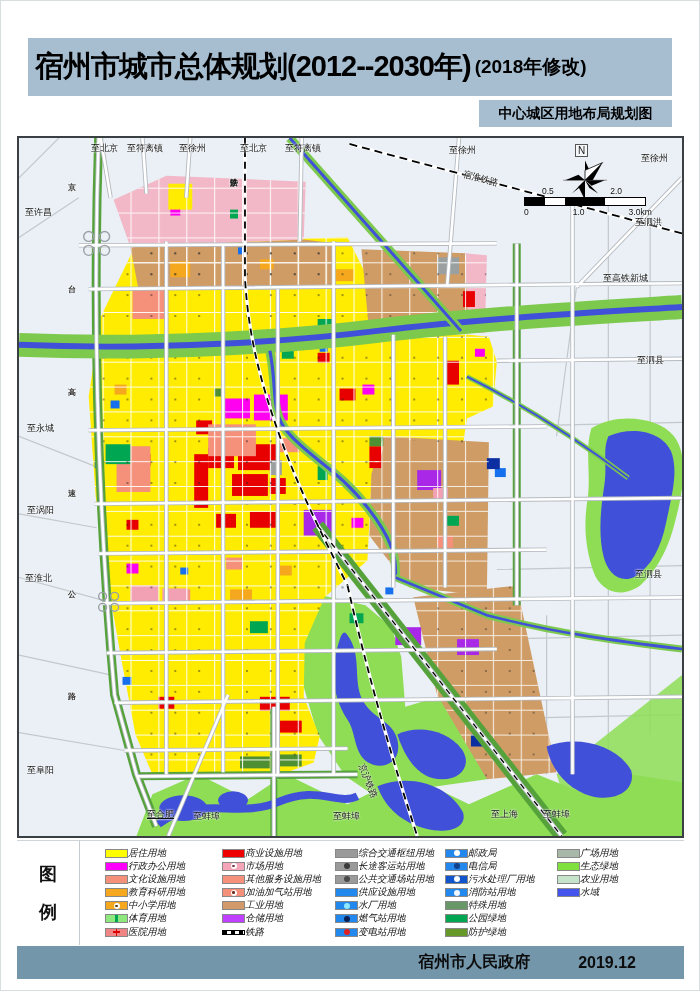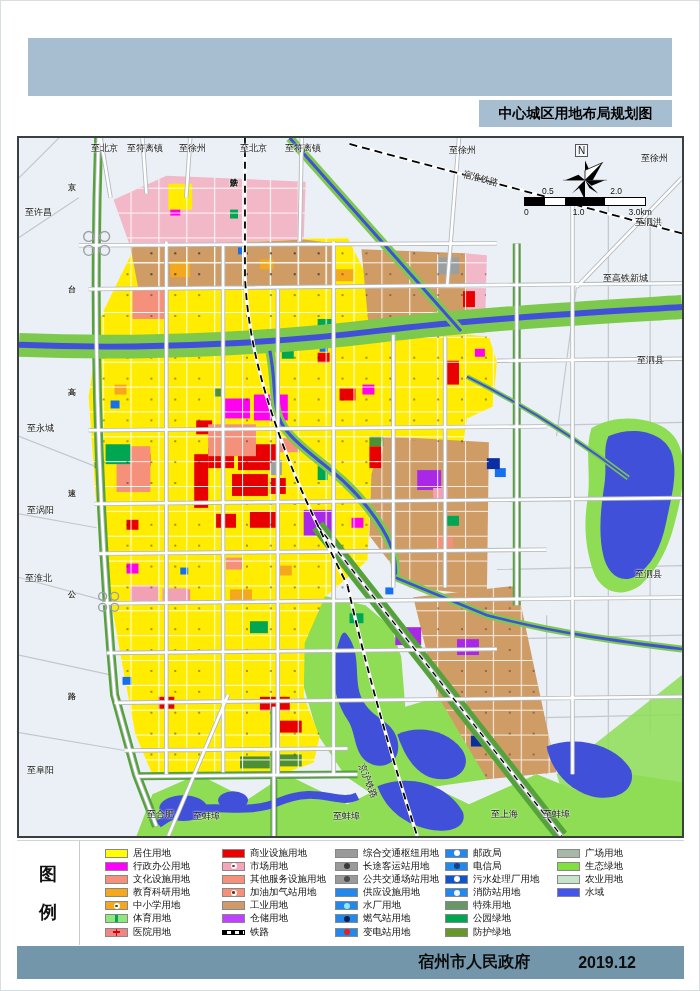--- a/index.html
+++ b/index.html
@@ -28,21 +28,21 @@
   .scalebar{position:absolute;left:505px;top:48px;width:122px;font-size:8.5px;color:#111;text-shadow:0 0 2px #fff;}
   .scalebar .row{display:flex;justify-content:space-between;gap:44px;}
   .scalebar .bar{display:flex;height:7px;border:1px solid #000;margin:1px 0;}
   .scalebar .seg{height:100%;}
   
   .legend{position:absolute;left:17px;top:840px;width:667px;height:104px;background:#fff;border-top:1px solid #cfd4d8;}
   .legend-box{position:absolute;left:0;top:0;width:62px;height:104px;border-right:1px solid #c6cbd0;
               display:flex;flex-direction:column;align-items:center;justify-content:center;gap:14px;}
   .legend-box span{font-size:18px;font-weight:bold;color:#111;}
   .legend-col{position:absolute;top:7px;display:flex;flex-direction:column;gap:3.2px;}
-  .legend-item{display:flex;align-items:center;gap:5px;height:10px;}
+  .legend-item{display:flex;align-items:center;height:10px;font-style:italic;}
   .sw{width:23px;height:9px;border:1px solid #888;box-sizing:border-box;position:relative;flex:none;
       display:flex;align-items:center;justify-content:center;}
   .sym{width:6px;height:6px;border-radius:50%;display:block;}
   .sym-ring{width:6px;height:6px;border-radius:50%;background:#fff;display:flex;align-items:center;justify-content:center;}
   .sym-ring i{width:2.5px;height:2.5px;border-radius:50%;display:block;}
   .sym-cross{position:relative;width:7px;height:7px;}
   .sym-cross:before,.sym-cross:after{content:"";position:absolute;background:#dd0000;}
   .sym-cross:before{left:2.7px;top:0;width:1.8px;height:7px;}
   .sym-cross:after{left:0;top:2.7px;width:7px;height:1.8px;}
   .sym-vbar{width:3px;height:7px;background:#00a651;display:block;border-radius:0;}
@@ -52,20 +52,22 @@
   .footer-bar{position:absolute;left:17px;top:946px;width:667px;height:33px;background:#7396ab;
               display:flex;align-items:center;justify-content:flex-end;gap:48px;padding-right:48px;box-sizing:border-box;}
   .footer-org,.footer-date{font-size:16px;font-weight:bold;color:#0c0c0c;}
 </style>
 </head>
 <body>
 
 <div class="page-edge"></div>
 
 <div class="title-bar">
+  <span class="title-main">宿州市城市总体规划(2012--2030年)</span>
+  <span class="title-suffix">(2018年修改)</span>
 </div>
 <div class="subtitle-bar">
   <span class="subtitle-text">中心城区用地布局规划图</span>
 </div>
 
 <div class="map-frame">
 <svg width="663" height="698" viewBox="0 0 666 702" preserveAspectRatio="none">
   <defs>
     <pattern id="grid" width="28" height="25" patternUnits="userSpaceOnUse">
       <path d="M0,0H28M0,0V25" stroke="#ffffff" stroke-width="2.2" fill="none"></path>
@@ -296,21 +298,21 @@
   <div class="maplabel" style="left:622px;top:14px;">至徐州</div>
   <div class="maplabel" style="left:6px;top:68px;">至许昌</div>
   <div class="maplabel" style="left:8px;top:284px;">至永城</div>
   <div class="maplabel" style="left:8px;top:366px;">至涡阳</div>
   <div class="maplabel" style="left:6px;top:434px;">至淮北</div>
   <div class="maplabel" style="left:8px;top:626px;">至阜阳</div>
   <div class="maplabel" style="left:616px;top:78px;">至泗洪</div>
   <div class="maplabel" style="left:584px;top:134px;">至高铁新城</div>
   <div class="maplabel" style="left:618px;top:216px;">至泗县</div>
   <div class="maplabel" style="left:616px;top:430px;">至泗县</div>
-  <div class="maplabel" style="left:128px;top:670px;">至合肥</div>
+  <div class="maplabel" style="left:128px;top:670px;text-decoration:underline;">至合肥</div>
   <div class="maplabel" style="left:174px;top:672px;">至蚌埠</div>
   <div class="maplabel" style="left:314px;top:672px;">至蚌埠</div>
   <div class="maplabel" style="left:472px;top:670px;">至上海</div>
   <div class="maplabel" style="left:524px;top:670px;">至蚌埠</div>
   <div class="maplabel" style="left:446px;top:30px;transform:rotate(15deg);">宿淮铁路</div>
   <div class="maplabel vtext" style="left:208px;top:34px;font-size:8px;">京沪铁路</div>
   <div class="maplabel" style="left:348px;top:624px;transform:rotate(68deg);">京沪铁路</div>
   <div class="maplabel roadname vtext" style="left:46px;top:38px;letter-spacing:102px;font-size:8px;">京台高速公路</div>
 
   <div class="north">

